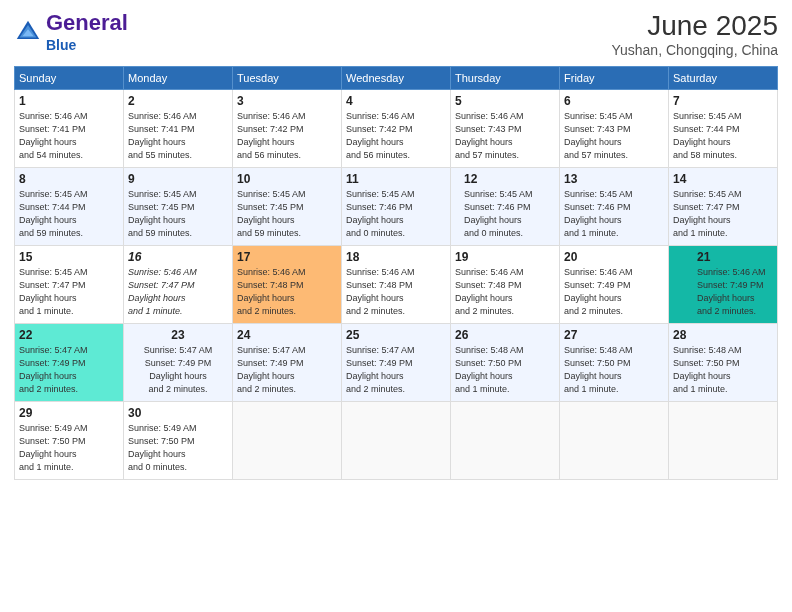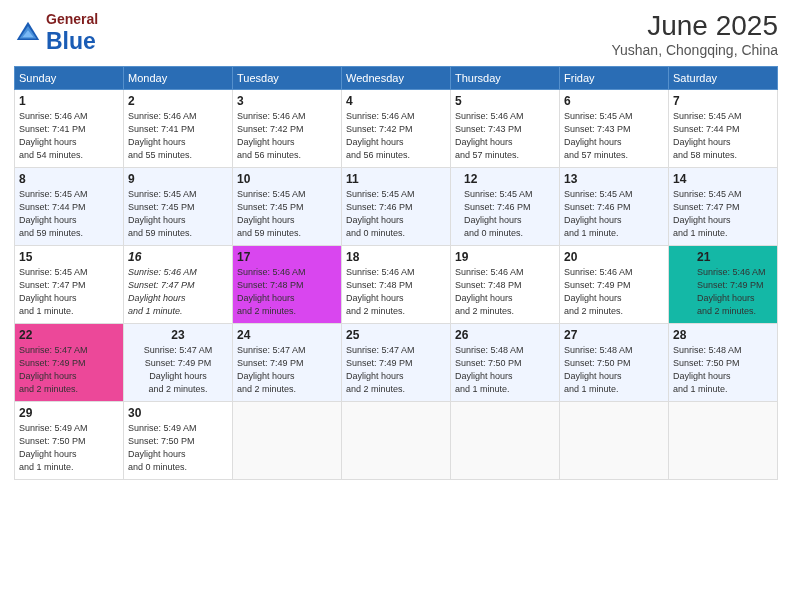--- a/index.html
+++ b/index.html
@@ -89,22 +89,22 @@
 
 <div class="page">
   <div class="header">
     <div class="logo">
       <svg class="logo-icon" viewBox="0 0 40 40">
         <polygon points="20,4 36,30 4,30" fill="#1a5cb5"></polygon>
         <polygon points="20,10 32,28 8,28" fill="#4a90d9"></polygon>
         <polygon points="20,16 28,26 12,26" fill="#7ab8f5"></polygon>
       </svg>
       <div>
-        <span style="font-size:14px;font-weight:bold;color:#7f1d1d;">General</span><br>
-        <span style="font-size:23px;font-weight:bold;color:#1a5cb5;text-align:right;">Blue</span>
+        <span style="font-size:22px;font-weight:bold;color:#4c1d95;">General</span><br>
+        <span style="font-size:14px;font-weight:bold;color:#1a5cb5;text-align:right;">Blue</span>
       </div>
     </div>
     <div class="title-block">
       <div class="month-year">June 2025</div>
       <div class="location">Yushan, Chongqing, China</div>
     </div>
   </div>
 
   <table class="calendar">
     <thead>
@@ -261,21 +261,21 @@
       </td>
           <td style="background: rgb(255, 255, 255); font-style: italic;">
         <span class="day-num">16</span>
         <div class="day-detail">
           Sunrise: 5:46 AM<br>
           Sunset: 7:47 PM<br>
           Daylight hours<br>
           and 1 minute.
         </div>
       </td>
-          <td style="background: #d946ef; margin-left: 45px;">
+          <td style="background: #fdba74; margin-left: 45px;">
         <span class="day-num">17</span>
         <div class="day-detail">
           Sunrise: 5:46 AM<br>
           Sunset: 7:48 PM<br>
           Daylight hours<br>
           and 2 minutes.
         </div>
       </td>
           <td style="background: rgb(255, 255, 255);">
         <span class="day-num">18</span>
@@ -308,21 +308,21 @@
         <span class="day-num">21</span>
         <div class="day-detail">
           Sunrise: 5:46 AM<br>
           Sunset: 7:49 PM<br>
           Daylight hours<br>
           and 2 minutes.
         </div>
       </td>
         </tr>
         <tr>
-          <td style="background: #ec4899;">
+          <td style="background: #5eead4;">
         <span class="day-num">22</span>
         <div class="day-detail">
           Sunrise: 5:47 AM<br>
           Sunset: 7:49 PM<br>
           Daylight hours<br>
           and 2 minutes.
         </div>
       </td>
           <td style="background: rgb(240, 245, 255); text-align: center;">
         <span class="day-num">23</span>

